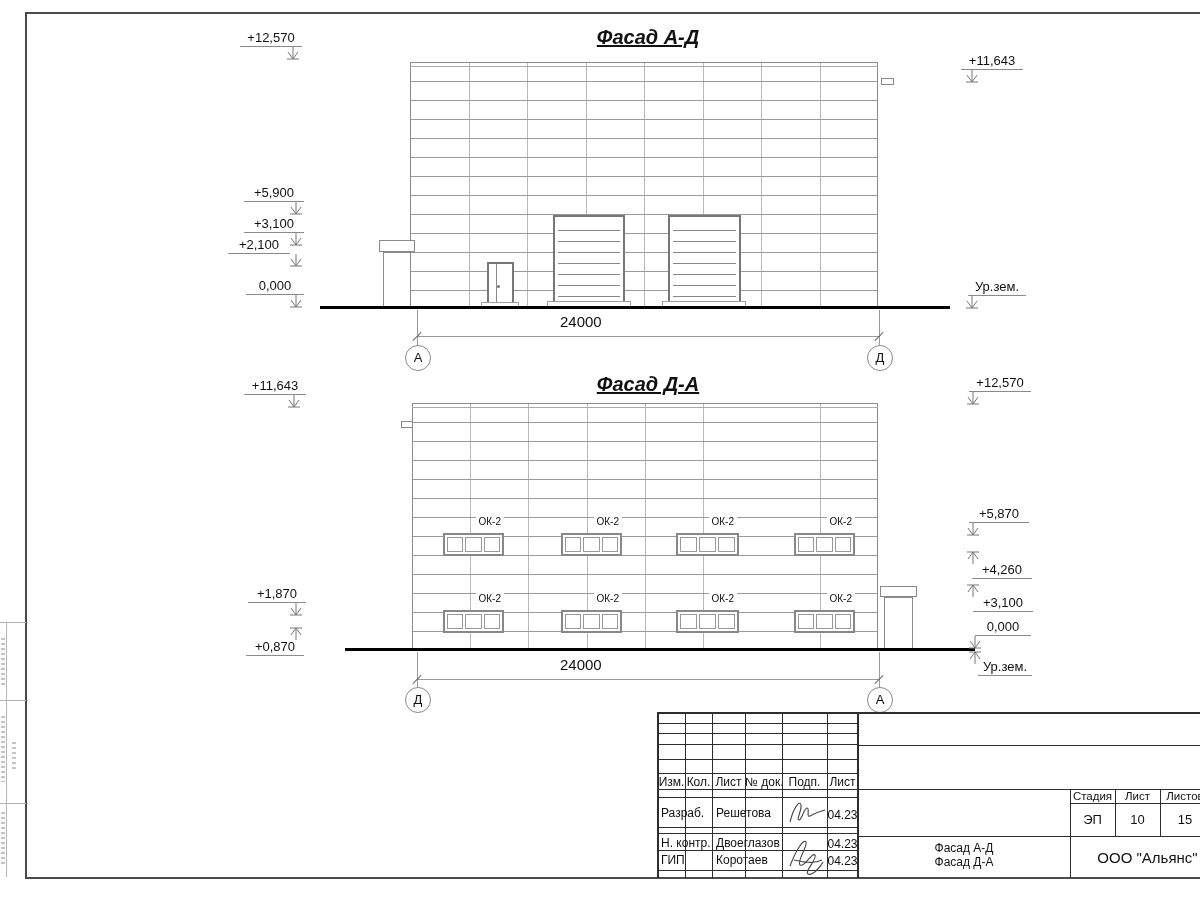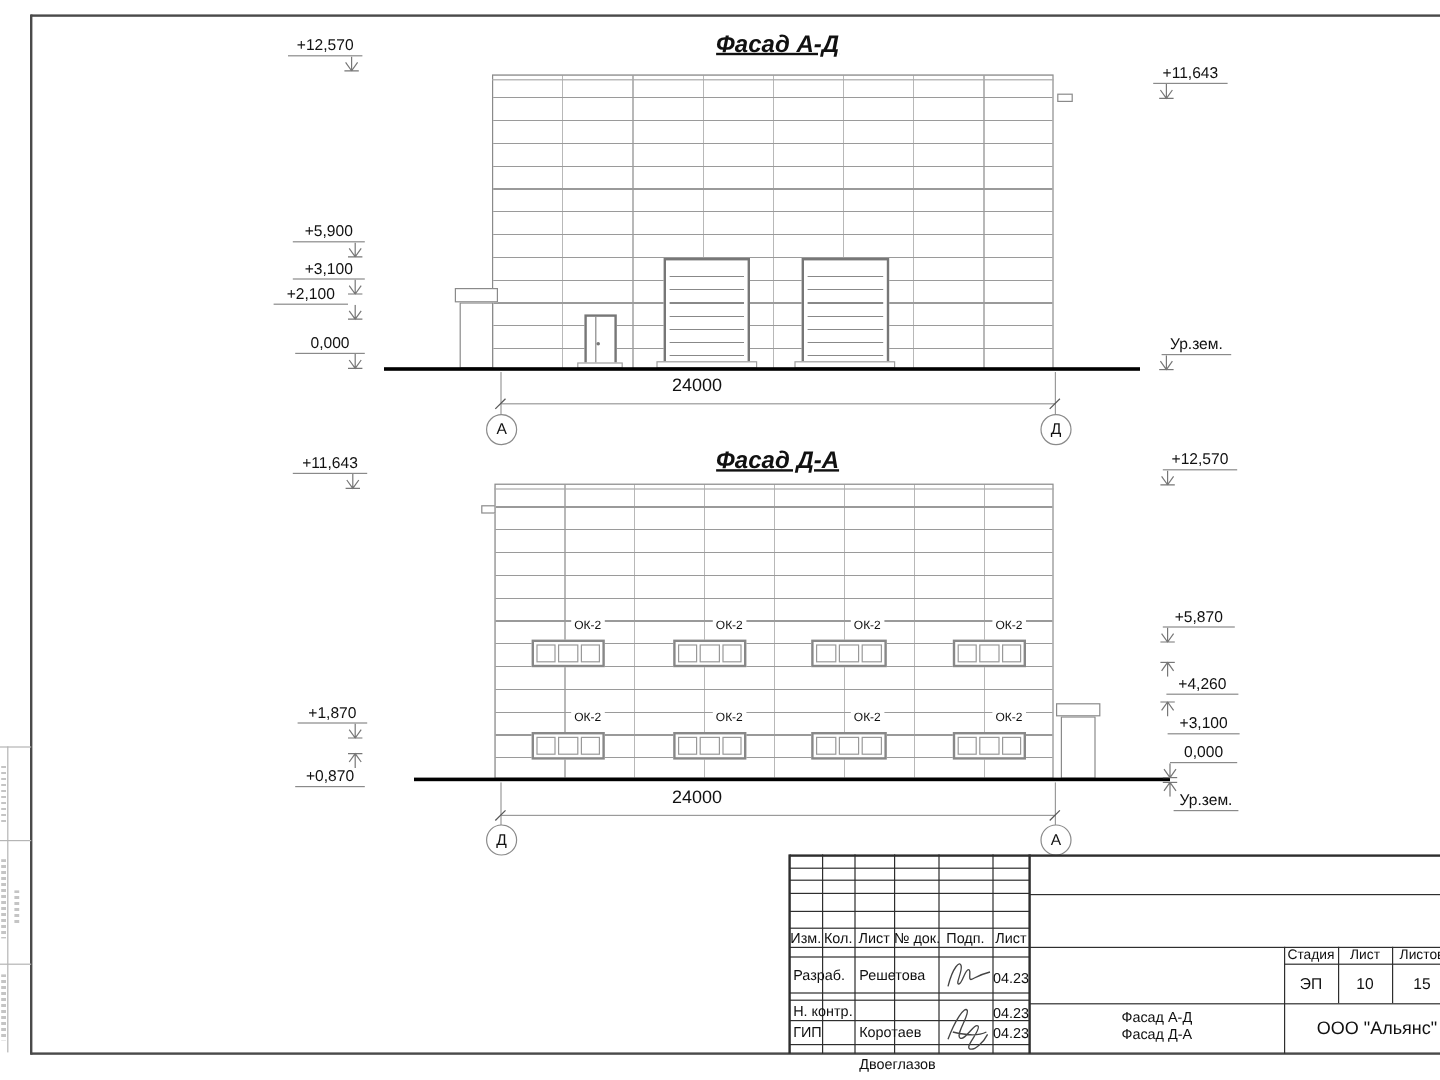--- a/index.html
+++ b/index.html
@@ -265,21 +265,21 @@
   <div class="tbt" style="left:685px;top:775px;width:27px">Кол.</div>
   <div class="tbt" style="left:712px;top:775px;width:33px">Лист</div>
   <div class="tbt" style="left:745px;top:775px;width:37px">№ док.</div>
   <div class="tbt" style="left:782px;top:775px;width:45px">Подп.</div>
   <div class="tbt" style="left:827px;top:775px;width:31px">Лист</div>
 
   <div class="tbn" style="left:661px;top:806px">Разраб.</div>
   <div class="tbn" style="left:716px;top:806px">Решетова</div>
   <div class="tbn" style="left:827px;top:808px;width:31px;text-align:center">04.23</div>
   <div class="tbn" style="left:661px;top:836px">Н. контр.</div>
-  <div class="tbn" style="left:716px;top:880px">Двоеглазов</div>
+  <div class="tbn" style="left:716px;top:836px">Двоеглазов</div>
   <div class="tbn" style="left:827px;top:837px;width:31px;text-align:center">04.23</div>
   <div class="tbn" style="left:661px;top:853px">ГИП</div>
   <div class="tbn" style="left:716px;top:853px">Коротаев</div>
   <div class="tbn" style="left:827px;top:854px;width:31px;text-align:center">04.23</div>
 
   <svg class="arr" style="left:784px;top:796px" width="44" height="32" viewBox="0 0 44 32">
       <path d="M6 26 C10 10 16 4 17 9 C18 14 12 24 15 24 C18 24 20 12 23 12 C26 12 22 22 26 20 C30 18 33 16 41 14" fill="none" stroke="#444" stroke-width="1.1"></path>
     </svg>
   <svg class="arr" style="left:782px;top:832px" width="46" height="46" viewBox="0 0 46 46">
       <path d="M8 34 C14 18 22 6 24 10 C26 14 14 30 18 33 C22 36 30 20 33 23 C36 26 22 40 26 42 C30 44 38 36 41 30 M12 28 C20 30 32 32 40 28" fill="none" stroke="#444" stroke-width="1.1"></path>

